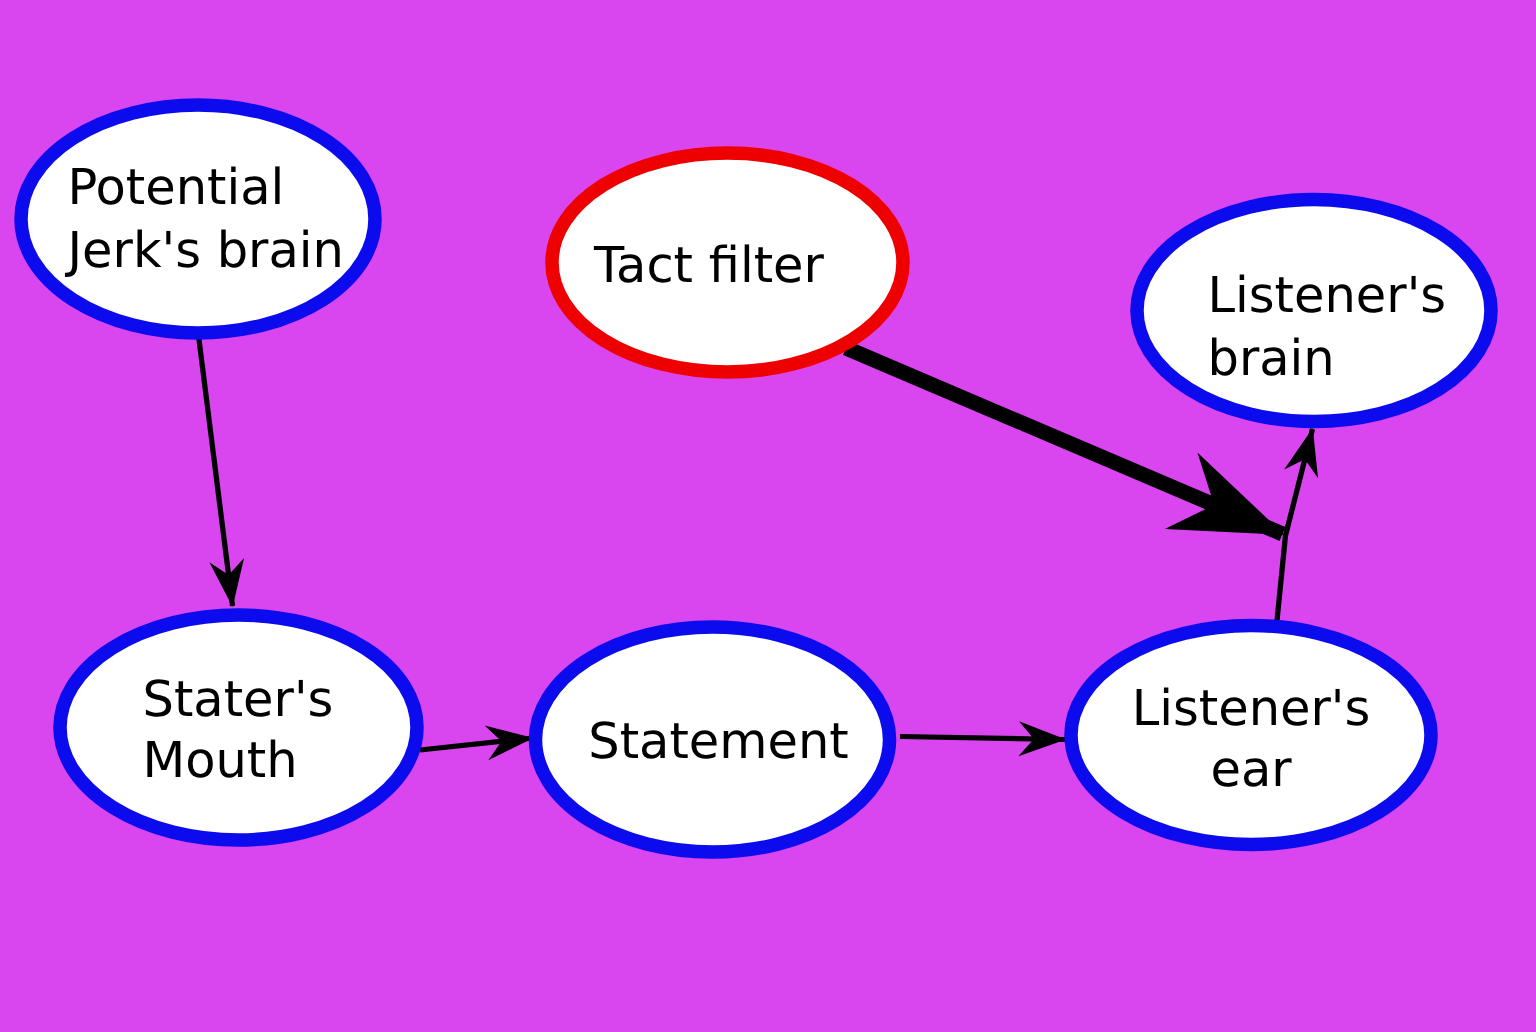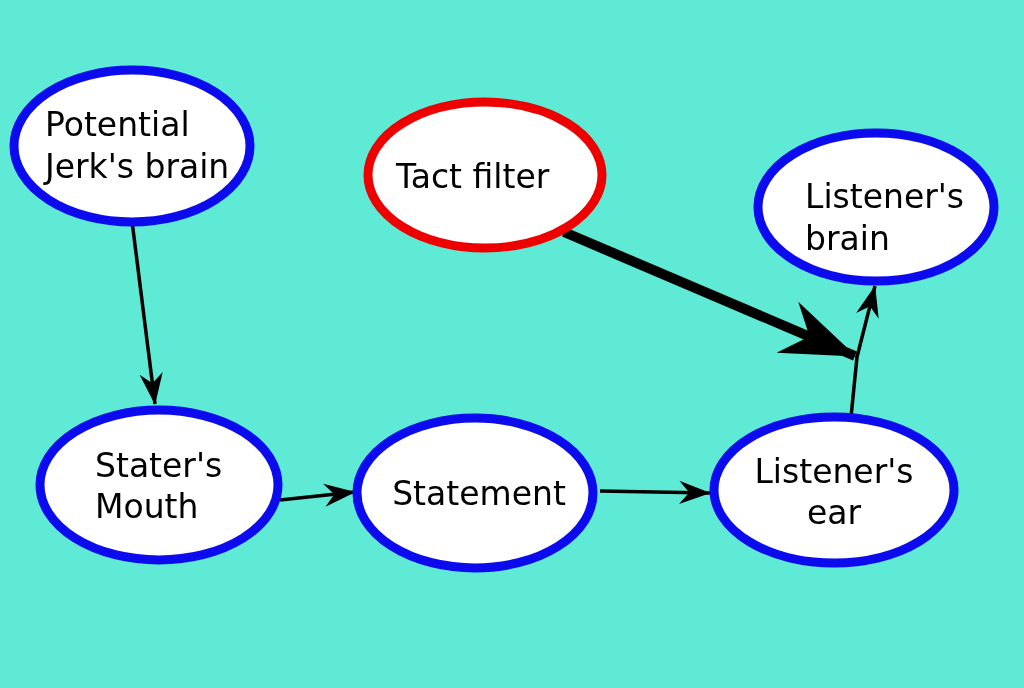--- a/index.html
+++ b/index.html
@@ -4,21 +4,21 @@
 <style>
   html, body {
     margin: 0;
     padding: 0;
     background: #ffffff;
   }
   .stage {
     position: relative;
     width: 1024px;
     height: 688px;
-    background: #5eead4;
+    background: #d946ef;
     overflow: hidden;
   }
   svg text {
     font-family: "DejaVu Sans", "Liberation Sans", sans-serif;
     font-size: 33px;
     fill: #000000;
   }
   .node-ellipse {
     fill: #ffffff;
     stroke-width: 9px;

